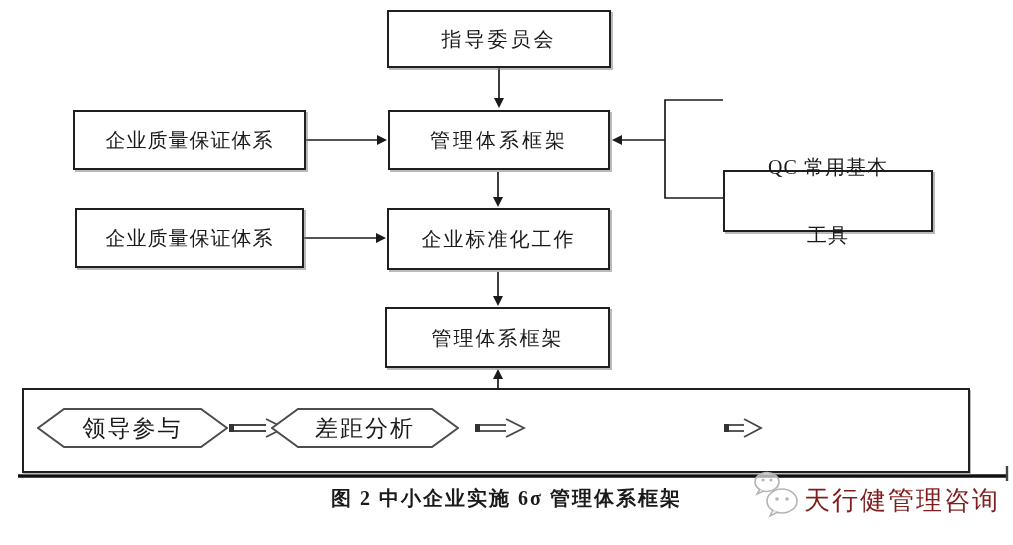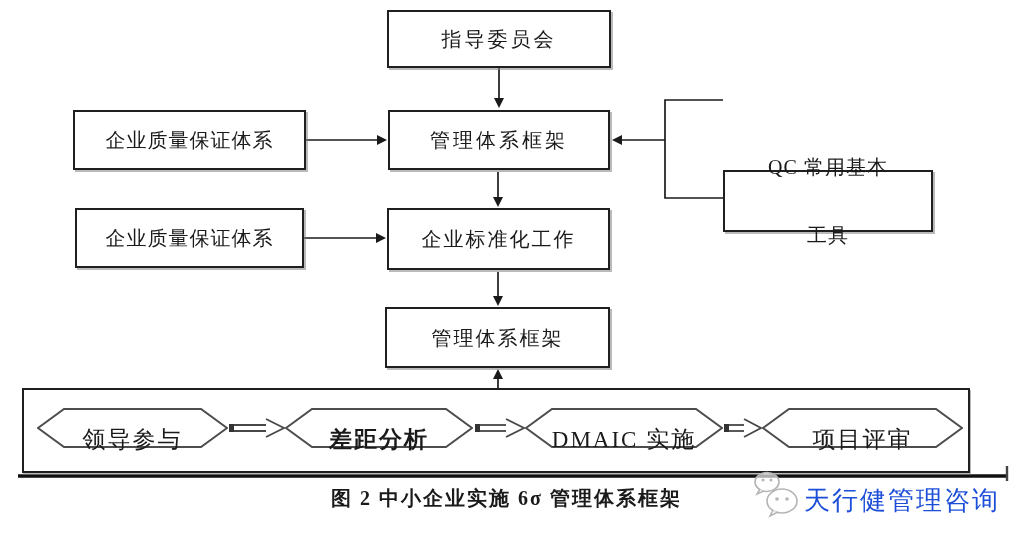--- a/index.html
+++ b/index.html
@@ -19,32 +19,32 @@
   .container-box{
     position:absolute;z-index:2;background:transparent;
     border:2px solid #1f1f1f;box-shadow:1px 2px 0 rgba(120,120,120,.5);
     box-sizing:border-box;
   }
   .hex{position:absolute;z-index:3;}
   .hex svg{position:absolute;left:0;top:0;}
   .hex .hex-label{
     position:absolute;left:0;top:0;width:100%;height:100%;
     display:flex;align-items:center;justify-content:center;
-    font-size:23px;letter-spacing:2px;white-space:nowrap;margin-top:11px;
+    font-size:23px;letter-spacing:2px;white-space:nowrap;
   }
   .caption{
     position:absolute;left:0;top:485px;width:1013px;z-index:2;
     text-align:center;font-size:20px;font-weight:bold;letter-spacing:2px;
     white-space:nowrap;
   }
   .watermark{
     position:absolute;left:750px;top:468px;z-index:4;
     display:flex;align-items:center;
     font-family:"Liberation Sans","DejaVu Sans",sans-serif;
-    color:#1d4ed8;font-size:26px;letter-spacing:2px;white-space:nowrap;
+    color:#7f1d1d;font-size:26px;letter-spacing:2px;white-space:nowrap;
   }
   .watermark .wm-text{margin-left:2px;margin-top:12px;}
 </style>
 </head>
 <body>
 
 <div class="stage">
 
   <svg class="overlay" width="1013" height="545" viewBox="0 0 1013 545">
     <g stroke="#1a1a1a" stroke-width="1.7" fill="none">
@@ -129,40 +129,28 @@
 
   <div class="container-box" style="left:22px;top:388px;width:948px;height:85px;"></div>
 
   <div class="hex" style="left:37px;top:408px;width:191px;height:40px;">
     <svg width="191" height="40" viewBox="0 0 191 40">
       <polygon points="1,20 27,1 164,1 190,20 164,39 27,39" fill="#ffffff" stroke="#4d4d4d" stroke-width="2"></polygon>
     </svg>
     <span class="hex-label">领导参与</span>
   </div>
 
-  <div class="hex" style="left:285px;top:408px;width:188px;height:40px;font-weight:bold;">
+  <div class="hex" style="left:271px;top:408px;width:188px;height:40px;">
     <svg width="188" height="40" viewBox="0 0 188 40">
       <polygon points="1,20 27,1 161,1 187,20 161,39 27,39" fill="#ffffff" stroke="#4d4d4d" stroke-width="2"></polygon>
     </svg>
     <span class="hex-label">差距分析</span>
   </div>
 
-  <div class="hex" style="left:525px;top:408px;width:198px;height:40px;">
-    <svg width="198" height="40" viewBox="0 0 198 40">
-      <polygon points="1,20 27,1 171,1 197,20 171,39 27,39" fill="#ffffff" stroke="#4d4d4d" stroke-width="2"></polygon>
-    </svg>
-    <span class="hex-label">DMAIC 实施</span>
-  </div>
 
-  <div class="hex" style="left:762px;top:408px;width:201px;height:40px;">
-    <svg width="201" height="40" viewBox="0 0 201 40">
-      <polygon points="1,20 27,1 174,1 200,20 174,39 27,39" fill="#ffffff" stroke="#4d4d4d" stroke-width="2"></polygon>
-    </svg>
-    <span class="hex-label">项目评审</span>
-  </div>
 
   <div class="caption">图 2  中小企业实施 6σ 管理体系框架</div>
 
   <div class="watermark">
     <svg width="52" height="52" viewBox="0 0 52 52">
       <g stroke="#b5b5b5" stroke-width="1.6" fill="rgba(255,255,255,0.65)">
         <ellipse cx="17" cy="14" rx="12" ry="9.5"></ellipse>
         <path d="M10,21 L7,26 L14,23" fill="rgba(255,255,255,0.65)"></path>
         <ellipse cx="32" cy="33" rx="15" ry="12"></ellipse>
         <path d="M23,42 L20,48 L28,44" fill="rgba(255,255,255,0.65)"></path>

